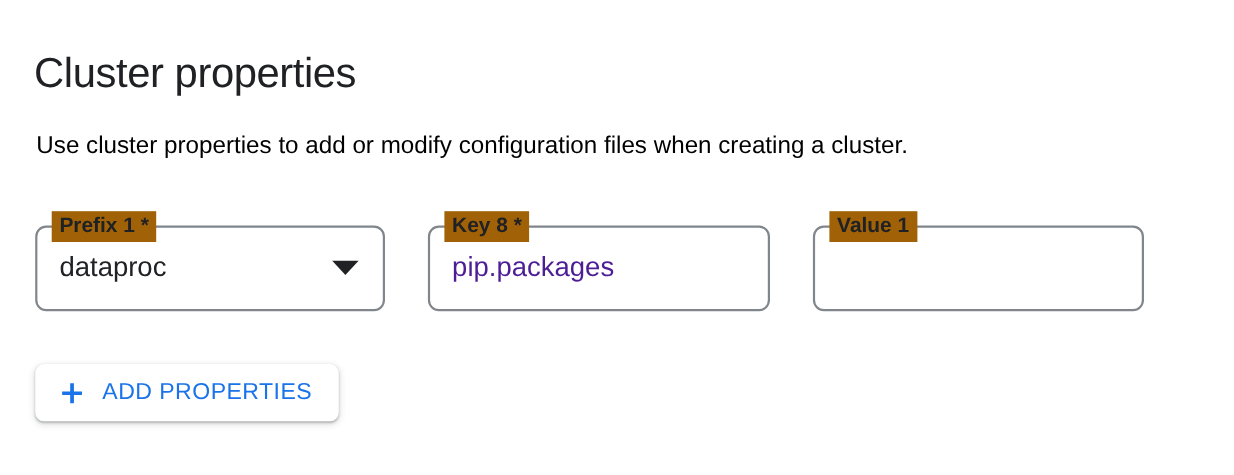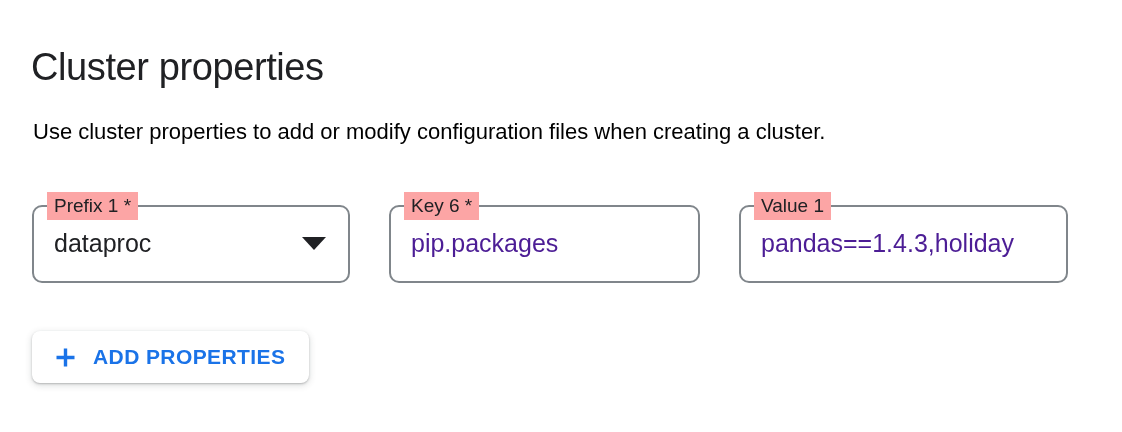--- a/index.html
+++ b/index.html
@@ -49,30 +49,30 @@
     box-sizing: border-box;
     border: 2px solid #80868b;
     border-radius: 10px;
     background: #ffffff;
     display: flex;
     align-items: center;
     padding: 0 16px 2px 20px;
   }
   .field--prefix { width: 318px; cursor: pointer; }
   .field--key    { width: 311px; }
-  .field--value  { width: 329px; }
+  .field--value  { width: 301px; }
 
   .field-label {
     position: absolute;
     top: -15px;
     left: 13px;
-    background: #fca5a5;
+    background: #a16207;
     padding: 0 7px;
     font-size: 19px;
-    font-weight: 400;
+    font-weight: 700;
     line-height: 28px;
     color: #202124;
     white-space: nowrap;
   }
 
   .field-text {
     font-size: 25px;
     color: #202124;
     white-space: nowrap;
   }
@@ -109,21 +109,21 @@
     display: inline-flex;
     align-items: center;
     gap: 15px;
     padding: 0 24px 0 21px;
     background: #ffffff;
     border: 0;
     border-radius: 8px;
     color: #1a73e8;
     font-family: inherit;
     font-size: 21px;
-    font-weight: 700;
+    font-weight: 400;
     letter-spacing: 0.4px;
     white-space: nowrap;
     cursor: pointer;
     box-shadow: 0 1px 2px rgba(60,64,67,0.30), 0 2px 6px 1px rgba(60,64,67,0.15);
   }
 
   .plus-icon { display: block; }
 </style>
 </head>
 <body>
@@ -136,27 +136,26 @@
 
   <div class="fields-row">
 
     <div class="field field--prefix" role="combobox">
       <span class="field-label">Prefix 1 *</span>
       <span class="field-text">dataproc</span>
       <span class="dropdown-arrow"></span>
     </div>
 
     <div class="field field--key">
-      <span class="field-label">Key 6 *</span>
+      <span class="field-label">Key 8 *</span>
       <input class="field-input" type="text" value="pip.packages" style="">
     </div>
 
     <div class="field field--value">
       <span class="field-label">Value 1</span>
-      <input class="field-input" type="text" value="pandas==1.4.3,holiday" style="">
     </div>
 
   </div>
 
   <button class="add-btn">
     <svg class="plus-icon" width="25" height="25" viewBox="0 0 25 25" aria-hidden="true">
       <path d="M12.5 3.5 V21.5 M3.5 12.5 H21.5" stroke="#1a73e8" stroke-width="3.4" fill="none"></path>
     </svg>
     <span>ADD PROPERTIES</span>
   </button>

